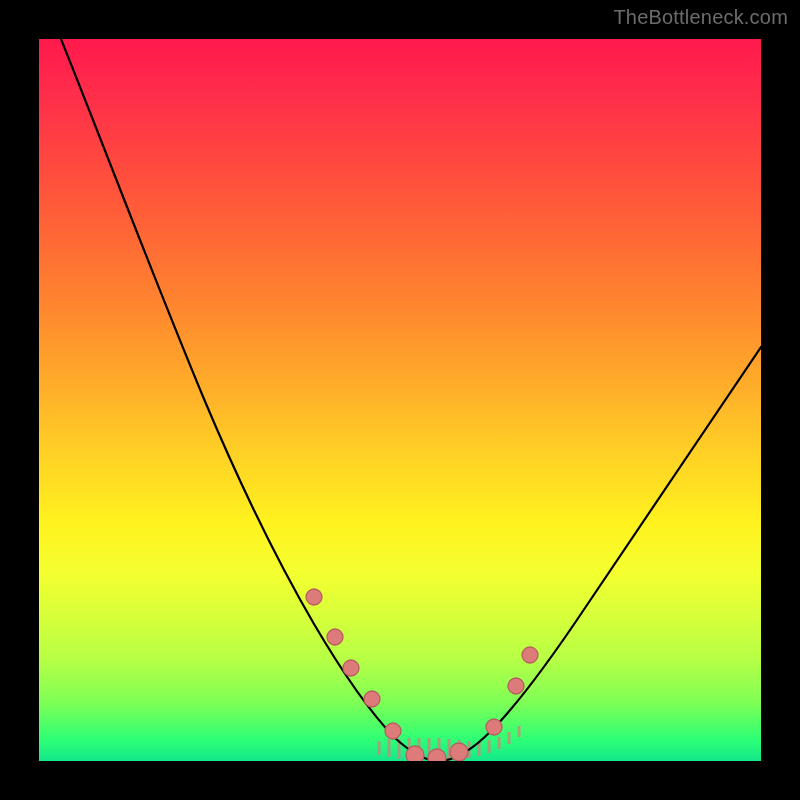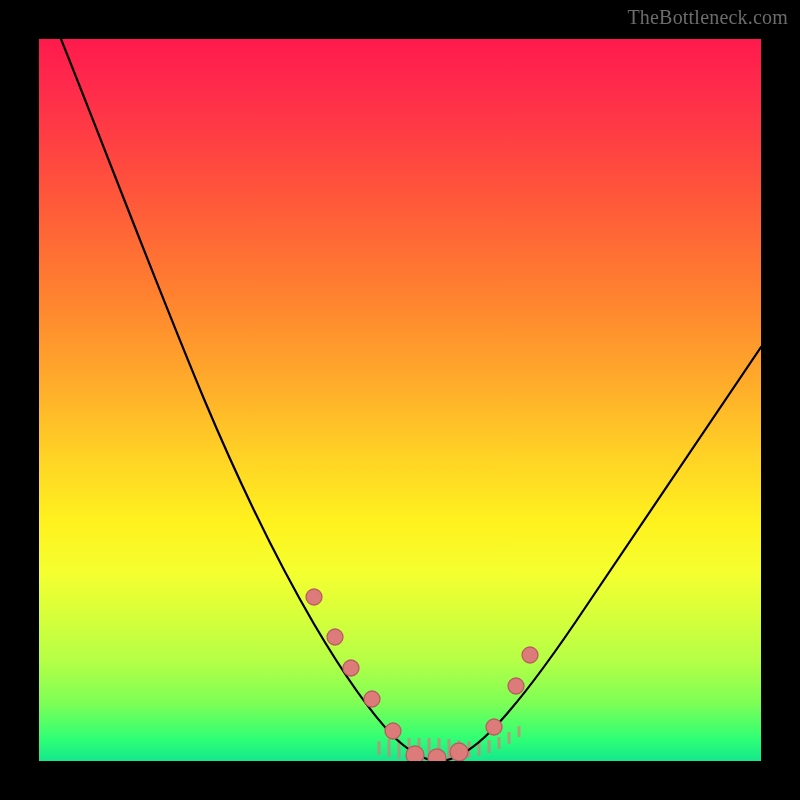--- a/index.html
+++ b/index.html
@@ -9,21 +9,20 @@
     height: 800px;
     overflow: hidden;
     background: #000;
     font-family: Arial, Helvetica, sans-serif;
   }
   .frame {
     position: relative;
     width: 800px;
     height: 800px;
     background: #000;
-    font-family: Liberation Serif, serif;
   }
   .plot-area {
     position: absolute;
     left: 39px;
     top: 39px;
     width: 722px;
     height: 722px;
     
     background: linear-gradient(
       to bottom,

